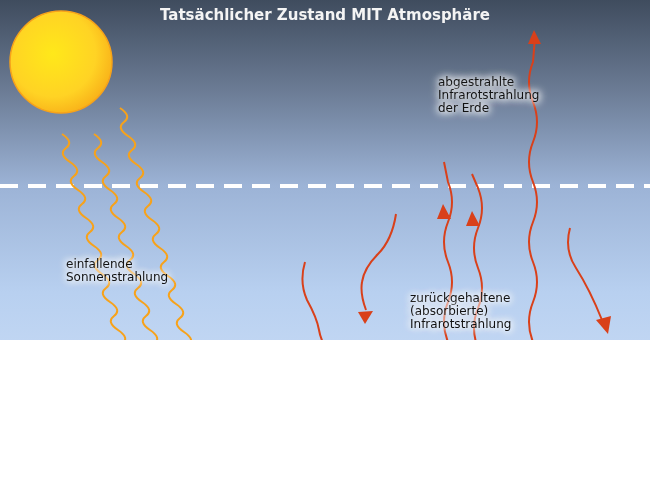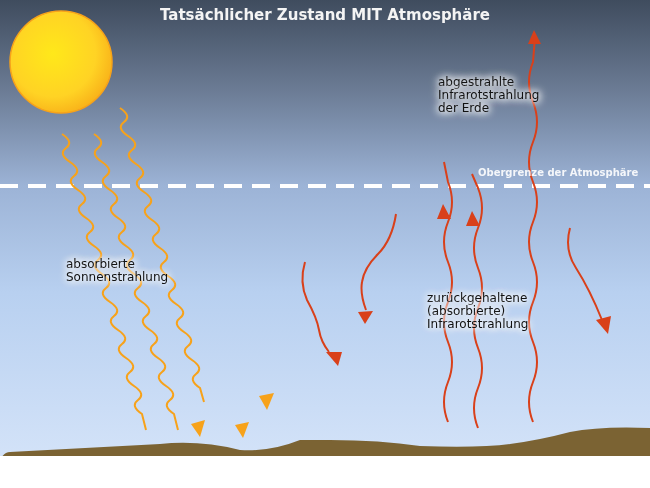--- a/index.html
+++ b/index.html
@@ -1,17 +1,17 @@
 <!DOCTYPE html>
 <html><head>
   <meta charset="utf-8">
   <style>
     html, body { margin: 0; padding: 0; }
     body { width: 650px; height: 488px; overflow: hidden; font-family: "DejaVu Sans", "Liberation Sans", sans-serif; }
-    #stage { position: relative; width: 650px; height: 456px; overflow: hidden; }
+    #stage { position: relative; width: 650px; height: 340px; overflow: hidden; }
     #stage svg { position: absolute; left: 0; top: 0; }
     .label { position: absolute; font-size: 12px; line-height: 13px; color: #111; white-space: pre; }
     .glow { text-shadow: 0 0 6px #fff, 0 0 8px #fff, 0 0 10px #fff, 0 0 12px #fff; }
     .title { position: absolute; left: 0; top: 6px; width: 650px; text-align: center; color: #f4f4f4; font-weight: bold; font-size: 15px; }
     .boundary { position: absolute; left: 478px; top: 167px; color: #ffffff; font-weight: bold; font-size: 10px; opacity: 0.9; }
     .temp { position: absolute; left: 228px; top: 456px; font-weight: bold; font-size: 15px; color: #111;
             text-shadow: 0 0 6px #fff8e0, 0 0 10px #fff8e0, 0 0 14px #fff8e0; }
   </style>
 </head>
 <body>
@@ -70,24 +70,23 @@
       <path d="M466,226 L480,226 L472,211 z"></path>
       <path d="M326,352 L342,352 L338,366 z"></path>
       <path d="M358,312 L373,311 L365,324 z"></path>
       <path d="M596,320 L611,316 L608,334 z"></path>
     </g>
 
     <path fill="#7b6333" d="M0,488 L0,460 Q4,452 10,452 L160,444 Q200,440 240,450 Q270,452 300,440 L330,440 Q380,440 420,446 Q480,448 510,444 Q540,440 570,432 Q600,426 650,428 L650,488 Z"></path>
   </svg>
 
   <div class="title">Tatsächlicher Zustand MIT Atmosphäre</div>
-  <div class="boundary">Obergrenze der Atmosphäre</div>
 
-  <div class="label glow" style="left:66px; top:258px;">absorbierte
+  <div class="label glow" style="left:66px; top:258px;">einfallende
 Sonnenstrahlung</div>
-  <div class="label glow" style="left:410px; top:292px;margin-left:17px;">zurückgehaltene
+  <div class="label glow" style="left:410px; top:292px;">zurückgehaltene
 (absorbierte)
 Infrarotstrahlung</div>
   <div class="label glow" style="left:438px; top:76px;">abgestrahlte
 Infrarotstrahlung
 der Erde</div>
 
 </div>
 
 </body></html>

